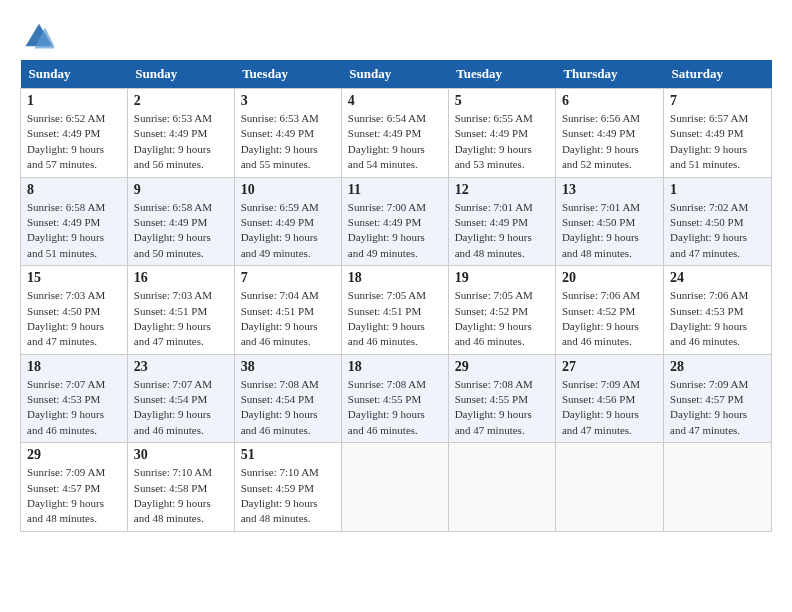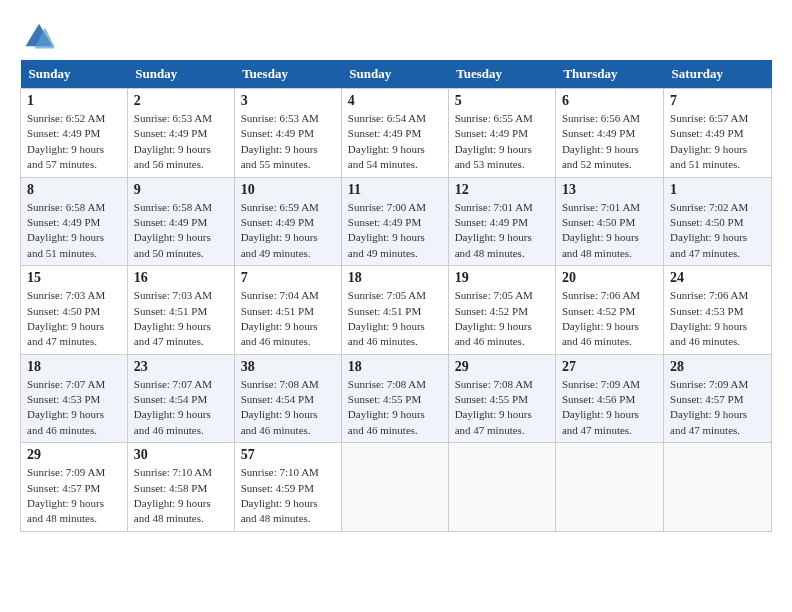--- a/index.html
+++ b/index.html
@@ -251,21 +251,21 @@
       <tr>
         <td>
         <span class="day-number">29</span>
         <span class="day-detail">Sunrise: 7:09 AM<br>Sunset: 4:57 PM<br>Daylight: 9 hours and 48 minutes.</span>
       </td>
         <td>
         <span class="day-number">30</span>
         <span class="day-detail">Sunrise: 7:10 AM<br>Sunset: 4:58 PM<br>Daylight: 9 hours and 48 minutes.</span>
       </td>
         <td>
-        <span class="day-number">57</span>
+        <span class="day-number">51</span>
         <span class="day-detail">Sunrise: 7:10 AM<br>Sunset: 4:59 PM<br>Daylight: 9 hours and 48 minutes.</span>
       </td>
         <td class="empty-cell"></td>
         <td class="empty-cell"></td>
         <td class="empty-cell"></td>
         <td class="empty-cell"></td>
       </tr>
     </tbody>
 </table>
 

